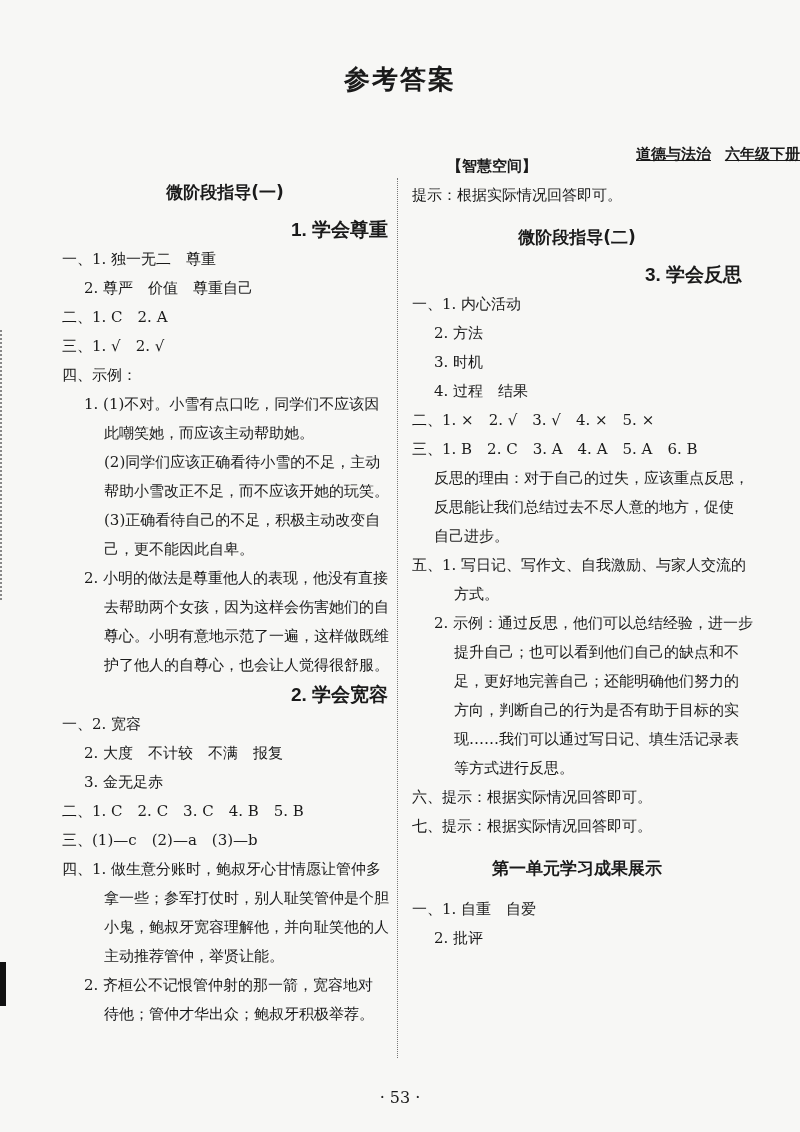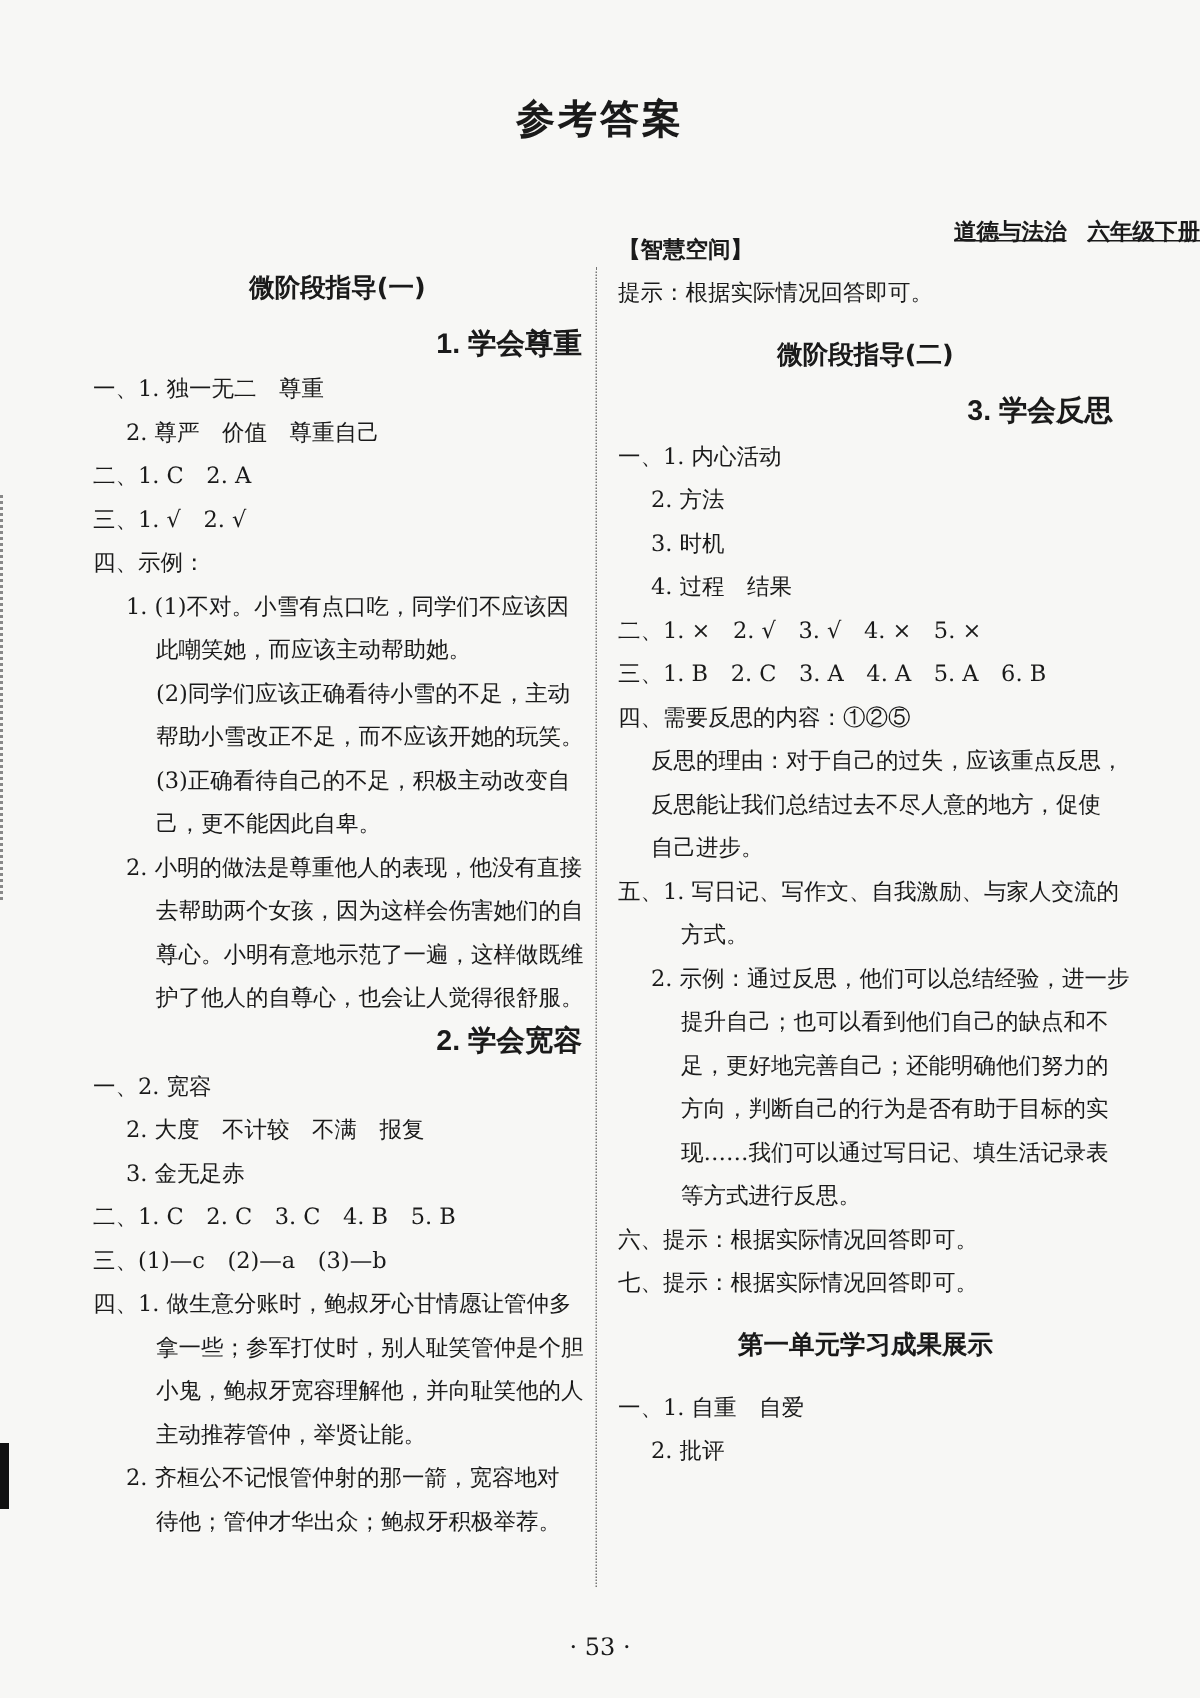--- a/index.html
+++ b/index.html
@@ -31,21 +31,21 @@
     text-align: center; font-family: "DejaVu Sans", "Liberation Sans", sans-serif;
     font-size: 17px; font-weight: bold; height: 34px; line-height: 34px;
   }
   .sub-title {
     text-align: right; font-family: Liberation Sans, sans-serif;
     font-size: 19px; font-weight: bold; height: 30px; line-height: 30px;
   }
   .line { height: 29px; line-height: 29px; white-space: nowrap; }
   .ind1 { padding-left: 22px; }
   .ind2 { padding-left: 42px; }
-  .bracket { font-weight: bold; }
+  .bracket { font-weight: bold; margin-left: 35px; }
   .gap { height: 10px; }
   .gap-s { height: 6px; }
   .pagenum {
     position: absolute; top: 1088px; left: 0; width: 800px; text-align: center;
     font-size: 16px; font-weight: normal;
   }
   .edge-mark {
     position: absolute; left: 0; top: 962px; width: 6px; height: 44px; background: #111;
   }
   .edge-dots {
@@ -106,21 +106,20 @@
     <div class="gap"></div>
     <div class="sec-title">微阶段指导(二)</div>
     <div class="gap-s"></div>
     <div class="sub-title">3. 学会反思</div>
     <div class="line">一、1. 内心活动</div>
     <div class="line ind1">2. 方法</div>
     <div class="line ind1">3. 时机</div>
     <div class="line ind1">4. 过程　结果</div>
     <div class="line">二、1. ×　2. √　3. √　4. ×　5. ×</div>
     <div class="line">三、1. B　2. C　3. A　4. A　5. A　6. B</div>
-    <div class="line">四、需要反思的内容：①②⑤</div>
     <div class="line ind1">反思的理由：对于自己的过失，应该重点反思，</div>
     <div class="line ind1">反思能让我们总结过去不尽人意的地方，促使</div>
     <div class="line ind1">自己进步。</div>
     <div class="line">五、1. 写日记、写作文、自我激励、与家人交流的</div>
     <div class="line ind2">方式。</div>
     <div class="line ind1">2. 示例：通过反思，他们可以总结经验，进一步</div>
     <div class="line ind2">提升自己；也可以看到他们自己的缺点和不</div>
     <div class="line ind2">足，更好地完善自己；还能明确他们努力的</div>
     <div class="line ind2">方向，判断自己的行为是否有助于目标的实</div>
     <div class="line ind2">现……我们可以通过写日记、填生活记录表</div>

